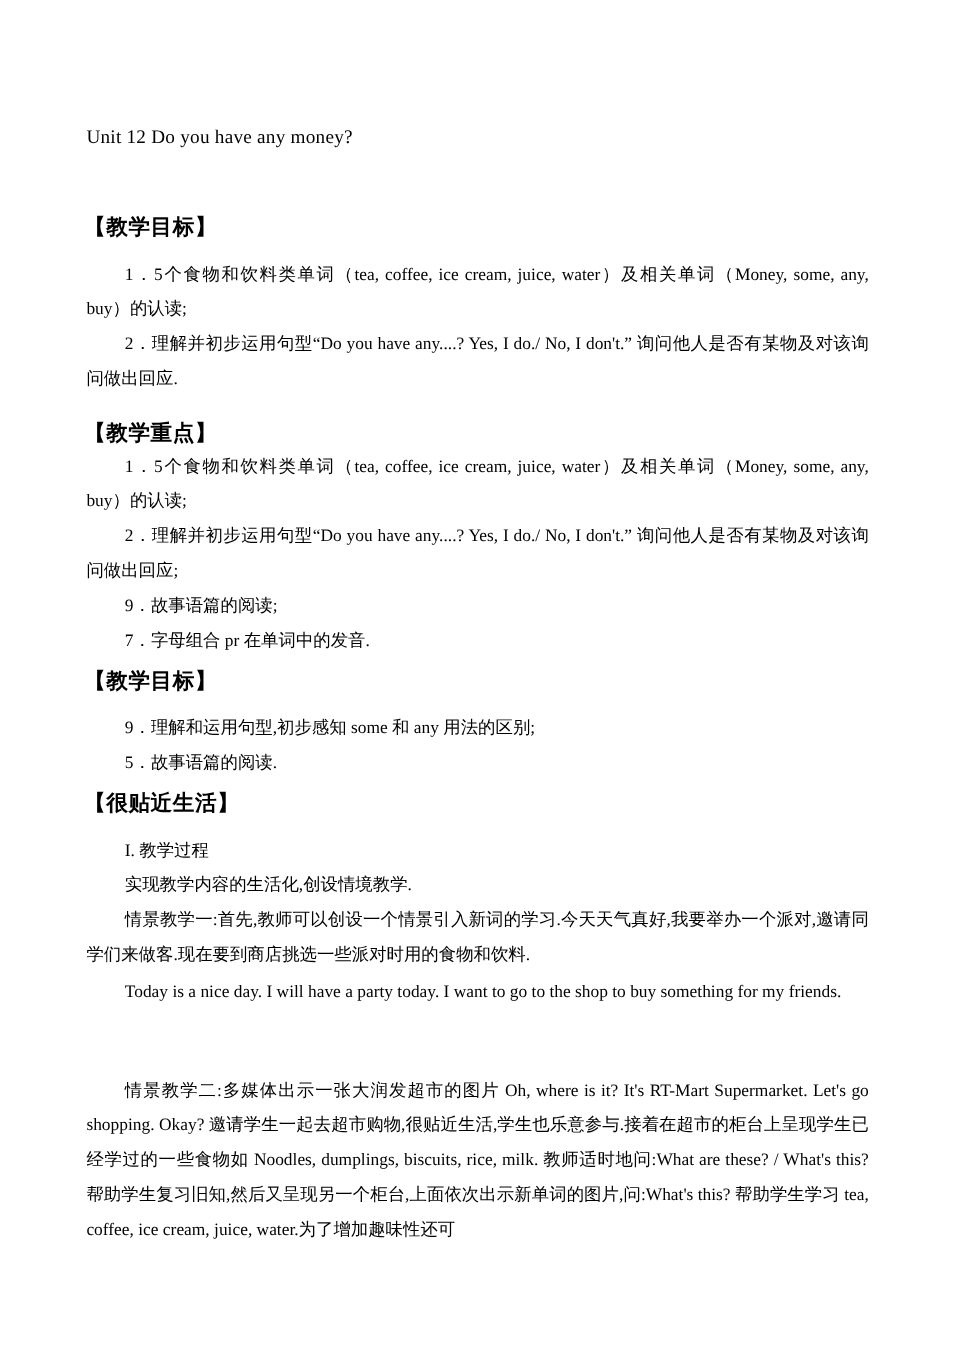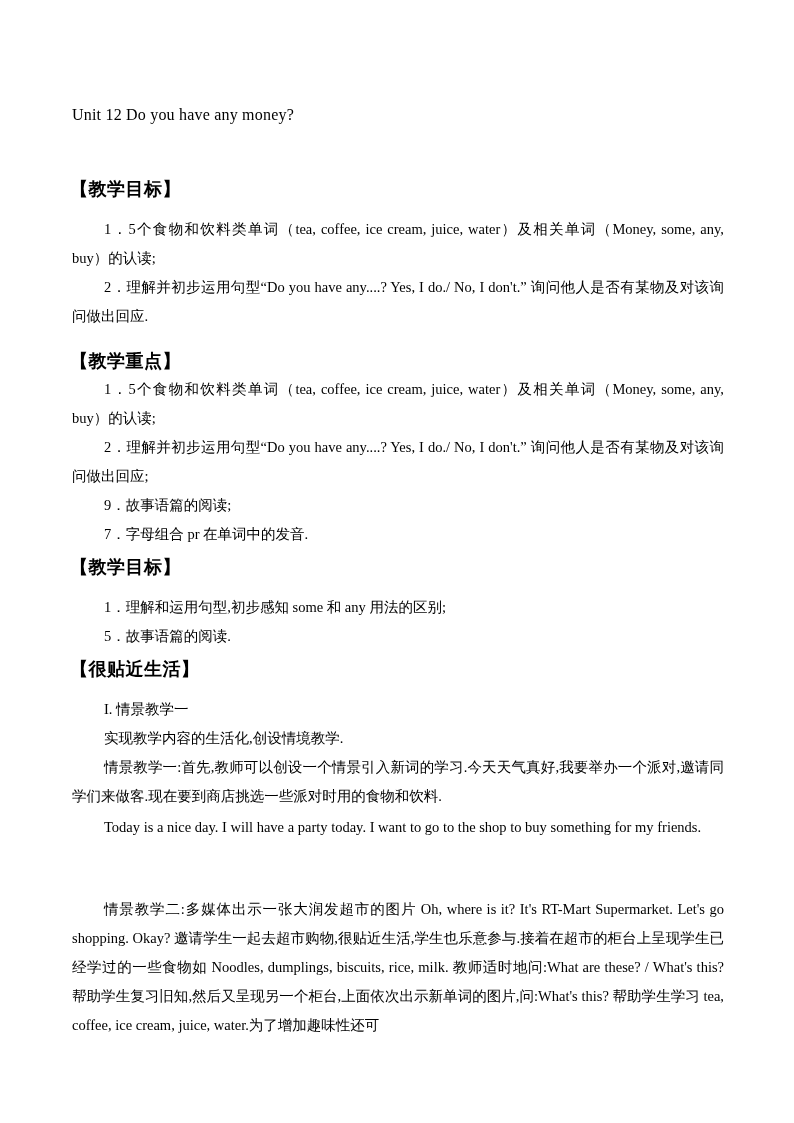--- a/index.html
+++ b/index.html
@@ -63,22 +63,22 @@
   <div class="para indent" style="top:215px">1．5个食物和饮料类单词（tea, coffee, ice cream, juice, water）及相关单词（Money, some, any, buy）的认读;</div>
   <div class="para indent" style="top:273px">2．理解并初步运用句型“Do you have  any....? Yes, I do./ No, I don't.” 询问他人是否有某物及对该询问做出回应.</div>
 
   <div class="heading" style="top:349px">【教学重点】</div>
   <div class="para indent" style="top:375px">1．5个食物和饮料类单词（tea, coffee, ice cream, juice, water）及相关单词（Money, some, any, buy）的认读;</div>
   <div class="para indent" style="top:433px">2．理解并初步运用句型“Do you have  any....? Yes, I do./ No, I don't.” 询问他人是否有某物及对该询问做出回应;</div>
   <div class="para indent" style="top:491px">9．故事语篇的阅读;</div>
   <div class="para indent" style="top:520px">7．字母组合 pr 在单词中的发音.</div>
 
   <div class="heading" style="top:555px">【教学目标】</div>
-  <div class="para indent" style="top:593px">1．理解和运用句型,初步感知 some 和 any 用法的区别;</div>
+  <div class="para indent" style="top:593px">9．理解和运用句型,初步感知 some 和 any 用法的区别;</div>
   <div class="para indent" style="top:622px">5．故事语篇的阅读.</div>
 
   <div class="heading" style="top:657px">【很贴近生活】</div>
-  <div class="para indent" style="top:695px">I.  情景教学一</div>
+  <div class="para indent" style="top:695px">I.  教学过程</div>
   <div class="para indent" style="top:724px">实现教学内容的生活化,创设情境教学.</div>
   <div class="para indent" style="top:753px">情景教学一:首先,教师可以创设一个情景引入新词的学习.今天天气真好,我要举办一个派对,邀请同学们来做客.现在要到商店挑选一些派对时用的食物和饮料.</div>
   <div class="para indent" style="top:813px">Today is a nice  day. I will  have  a party today. I want  to go to the shop to buy something  for my friends.</div>
   <div class="para indent" style="top:895px">情景教学二:多媒体出示一张大润发超市的图片 Oh, where is it? It's RT-Mart Supermarket. Let's go shopping.  Okay? 邀请学生一起去超市购物,很贴近生活,学生也乐意参与.接着在超市的柜台上呈现学生已经学过的一些食物如 Noodles, dumplings,  biscuits,  rice,  milk. 教师适时地问:What are these? / What's this?  帮助学生复习旧知,然后又呈现另一个柜台,上面依次出示新单词的图片,问:What's this?  帮助学生学习 tea, coffee, ice cream, juice,  water.为了增加趣味性还可</div>
 </div>
 
 </body></html>

